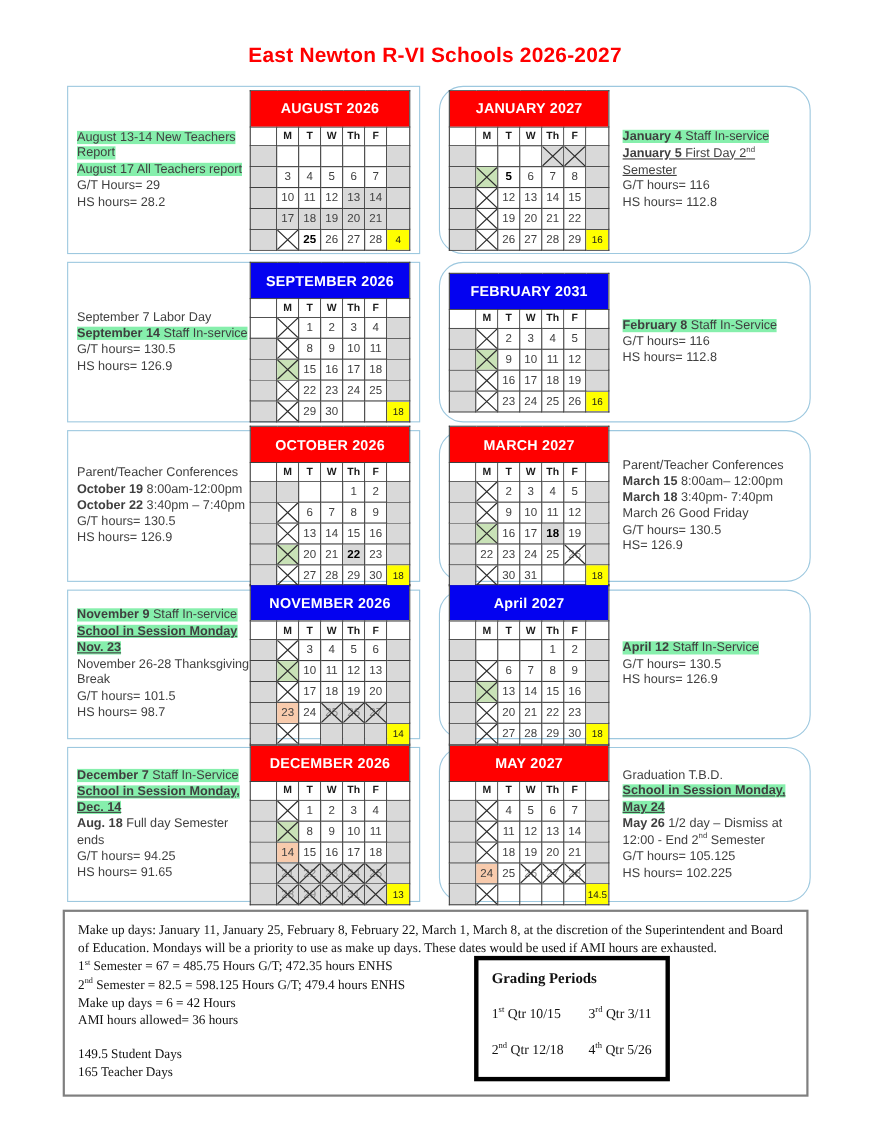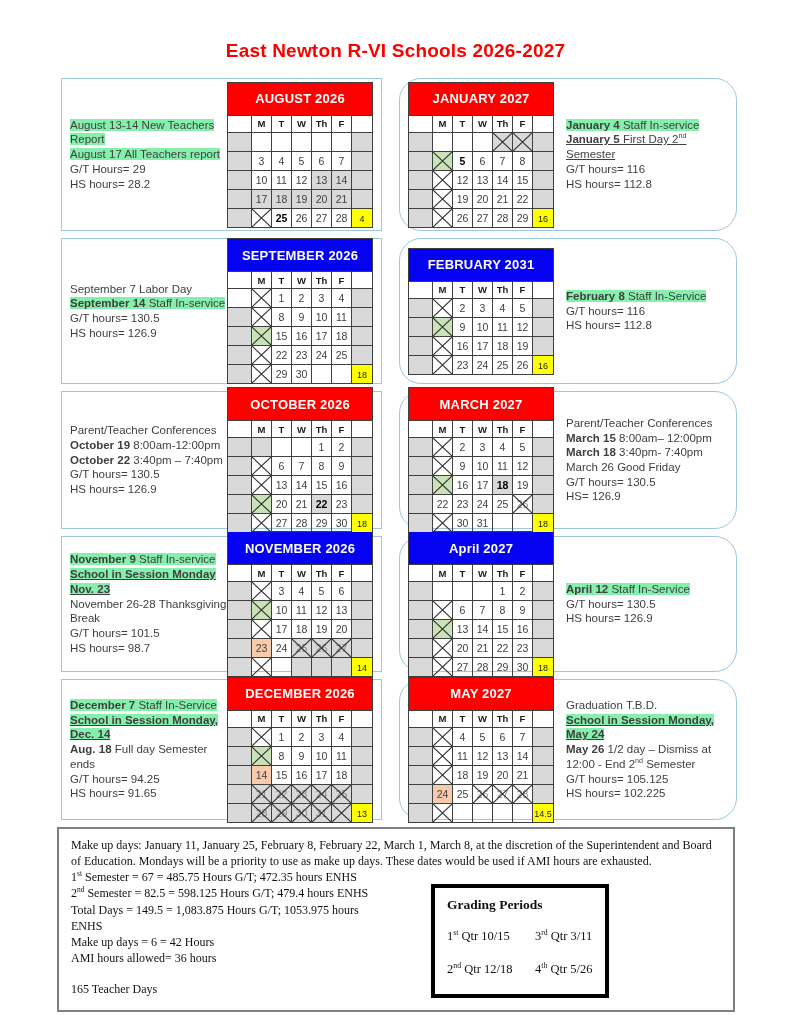--- a/index.html
+++ b/index.html
@@ -1027,24 +1027,24 @@
         </div>
       </div>
     </div>
 
   <div class="footer">
     <p class="fpar">Make up days: January 11, January 25, February 8, February 22, March 1, March 8, at the discretion of the Superintendent and Board of Education.  Mondays will be a priority to use as make up days. These dates would be used if AMI hours are exhausted.</p>
     <div class="fbody">
       <div class="fstats" id="fstats">
           <div class="fline"><span>1</span><sup>st</sup><span> Semester = 67 = 485.75 Hours G/T; 472.35 hours ENHS</span></div>
           <div class="fline"><span>2</span><sup>nd</sup><span> Semester = 82.5 = 598.125 Hours G/T; 479.4 hours ENHS</span></div>
-          <div class="fline"><span>Total Days = 149.5 = 1,083.875 Hours G/T; 1053.975 hours ENHS</span></div>
           <div class="fline"><span>Make up days = 6 = 42 Hours</span></div>
           <div class="fline"><span>AMI hours allowed= 36 hours</span></div>
           <div class="fdays">
+            <div class="fline">149.5 Student Days</div>
             <div class="fline">165 Teacher Days</div>
           </div>
         </div>
       <div class="gbox">
         <div class="gtitle">Grading Periods</div>
         <div class="ggrid" id="ggrid">
             <div class="gcell"><span>1</span><sup>st</sup><span> Qtr 10/15</span></div>
             <div class="gcell"><span>3</span><sup>rd</sup><span> Qtr 3/11</span></div>
             <div class="gcell"><span>2</span><sup>nd</sup><span> Qtr 12/18</span></div>
             <div class="gcell"><span>4</span><sup>th</sup><span> Qtr 5/26</span></div>

